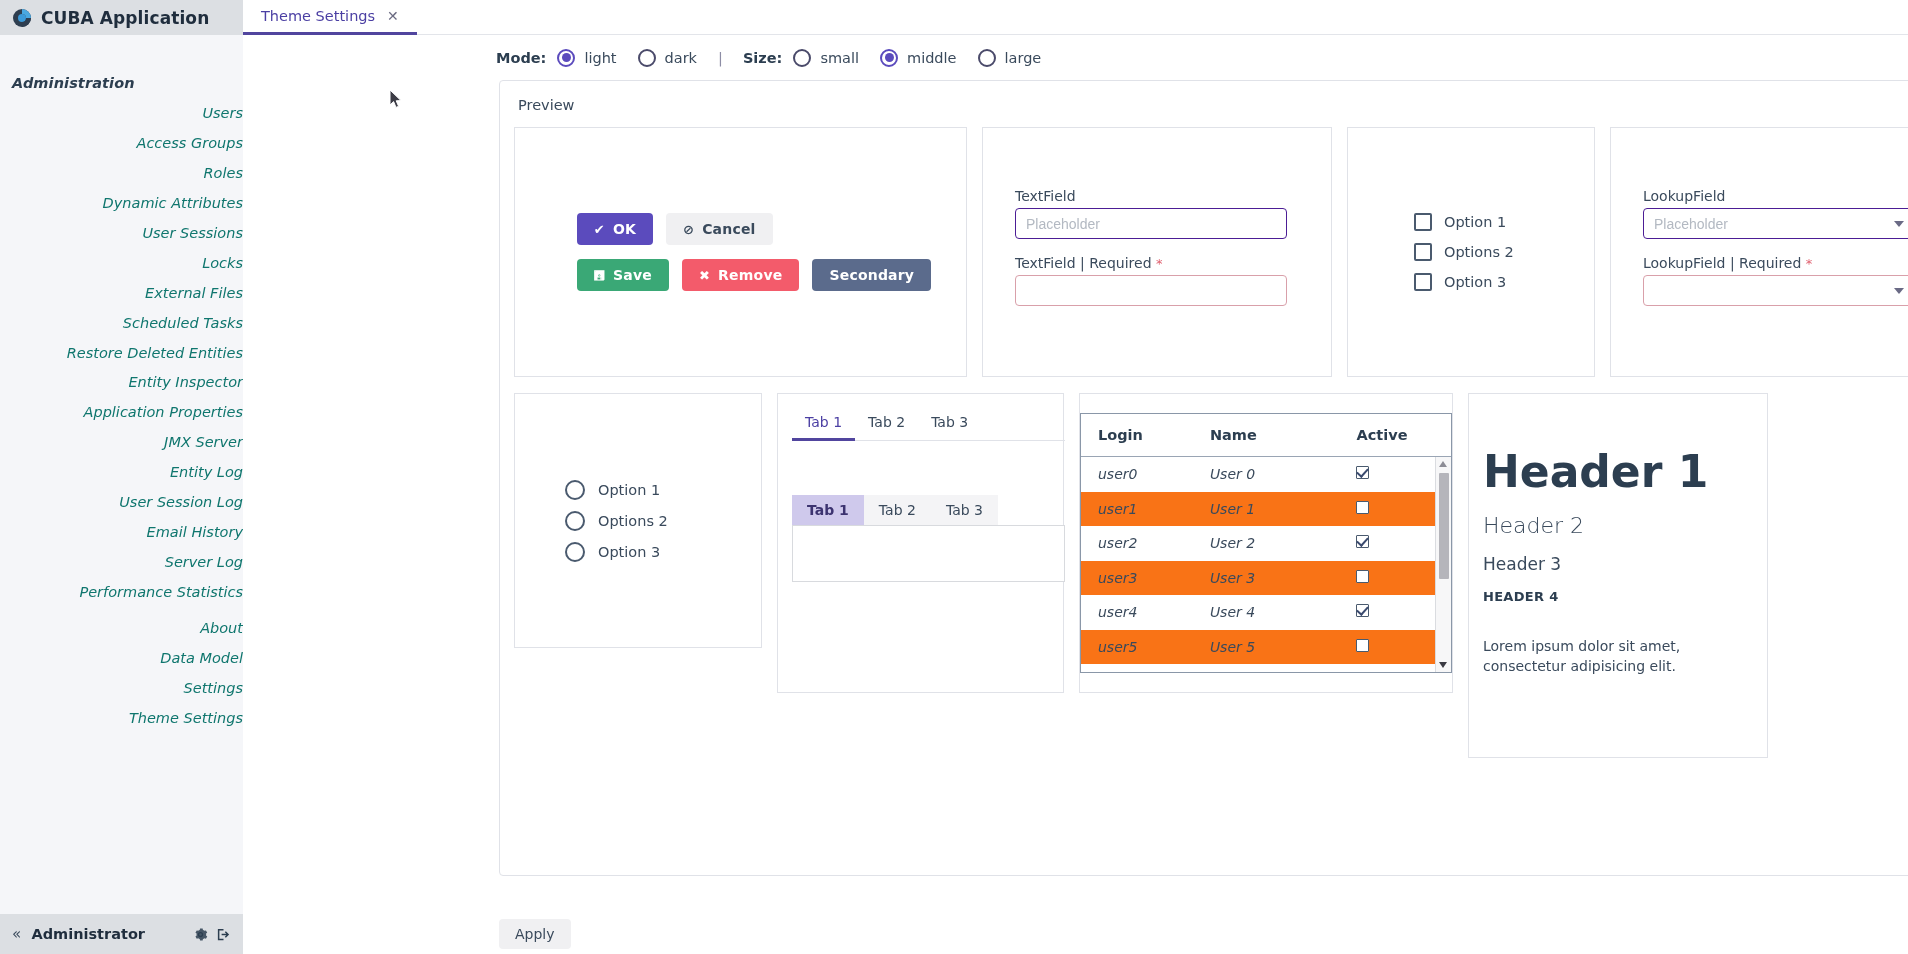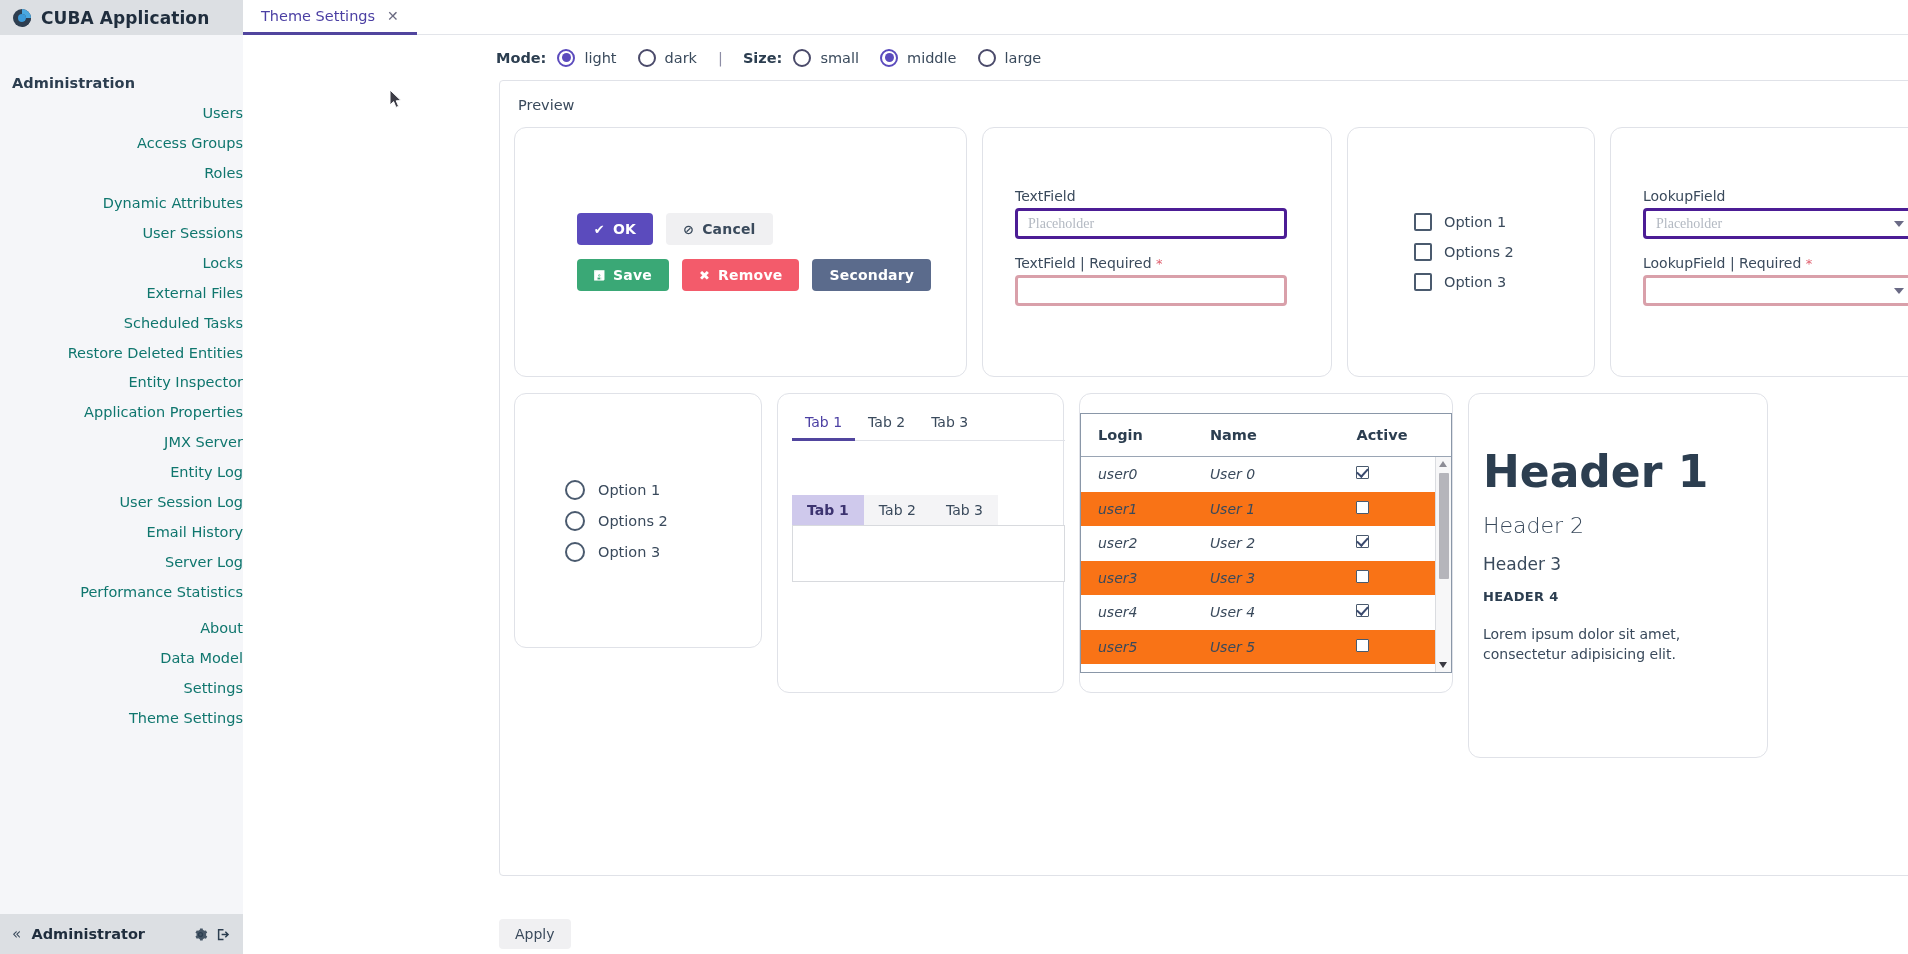--- a/index.html
+++ b/index.html
@@ -46,20 +46,21 @@
   .brand-title {
     font-size: 17px;
     font-weight: bold;
     color: #1f2d3d;
     letter-spacing: .1px;
   }
   .menu {
     flex: 1 1 auto;
     overflow: hidden;
     padding-top: 24px;
+    font-style: italic;
   }
   .menu-group-title {
     font-size: 14.5px;
     font-weight: bold;
     color: #2c3e50;
     padding: 8px 0 8px 12px;
     letter-spacing: .1px;
   }
   .menu-item {
     font-size: 14.5px;
@@ -208,21 +209,21 @@
     flex-direction: column;
     gap: 16px;
   }
   .row {
     display: flex;
     gap: 15px;
     align-items: flex-start;
   }
   .card {
     border: 1px solid #e0e2e8;
-    border-radius: 12px;
+    border-radius: 0;
     background: #fff;
     position: relative;
   }
 
   
   .card-buttons { width: 453px; height: 250px; display:flex; align-items:center; justify-content:center;}
   .card-textfields { width: 350px; height: 250px; }
   .card-checkboxes { width: 248px; height: 250px; display:flex; align-items:center;}
   .card-lookups { width: 350px; height: 250px; }
 
@@ -259,28 +260,28 @@
   .field-block { padding: 60px 0 0 32px; }
   .field-label {
     font-size: 14px;
     color: #3a4a5c;
     margin-bottom: 4px;
   }
   .req-star { color: #e0606f; font-size: 13px; }
   .input {
     width: 272px;
     height: 31px;
-    border: 3px solid #4c1d95;
+    border: 1px solid #4c1d95;
     border-radius: 4px;
     background: #fff;
     font-size: 14px;
     color: #3a4a5c;
     padding: 0 10px;
     outline: none;
-    font-family: Liberation Serif, serif;
+    font-family: Liberation Sans, sans-serif;
   }
   .input::placeholder { color: #b3b9c2; }
   .input.required { border-color: #d9a0aa; }
   .field-gap { height: 16px; }
 
   .select-wrap { position: relative; width: 272px; }
   .select-wrap .input { width: 272px; padding-right: 28px; }
   .caret {
     position: absolute;
     right: 11px; top: 50%;
@@ -427,21 +428,21 @@
     background: #b5b5bb;
     border-radius: 1px;
   }
 
   
   .hdr-inner { padding: 55px 0 0 14px; }
   .h1 { font-size: 44px; font-weight: 700; color: #2c3e50; line-height: 1.05; }
   .h2 { font-size: 22px; font-weight: 300; color: #3a4a5c; margin-top: 19px; line-height: 1.1; }
   .h3 { font-size: 17px; font-weight: 400; color: #3a4a5c; margin-top: 17px; line-height: 1.1; }
   .h4 { font-size: 13px; font-weight: bold; color: #2c3e50; margin-top: 15px; letter-spacing: .3px; }
-  .body-text { font-size: 14px; color: #3a4a5c; margin-top: 20px; line-height: 1.45; width: 232px; }
+  .body-text { font-size: 14px; color: #3a4a5c; margin-top: 32px; line-height: 1.45; width: 232px; }
 
   
   .apply-bar {
     height: 40px;
     flex: 0 0 40px;
     display: flex;
     align-items: center;
     padding-left: 256px;
     background: #ffffff;
   }

